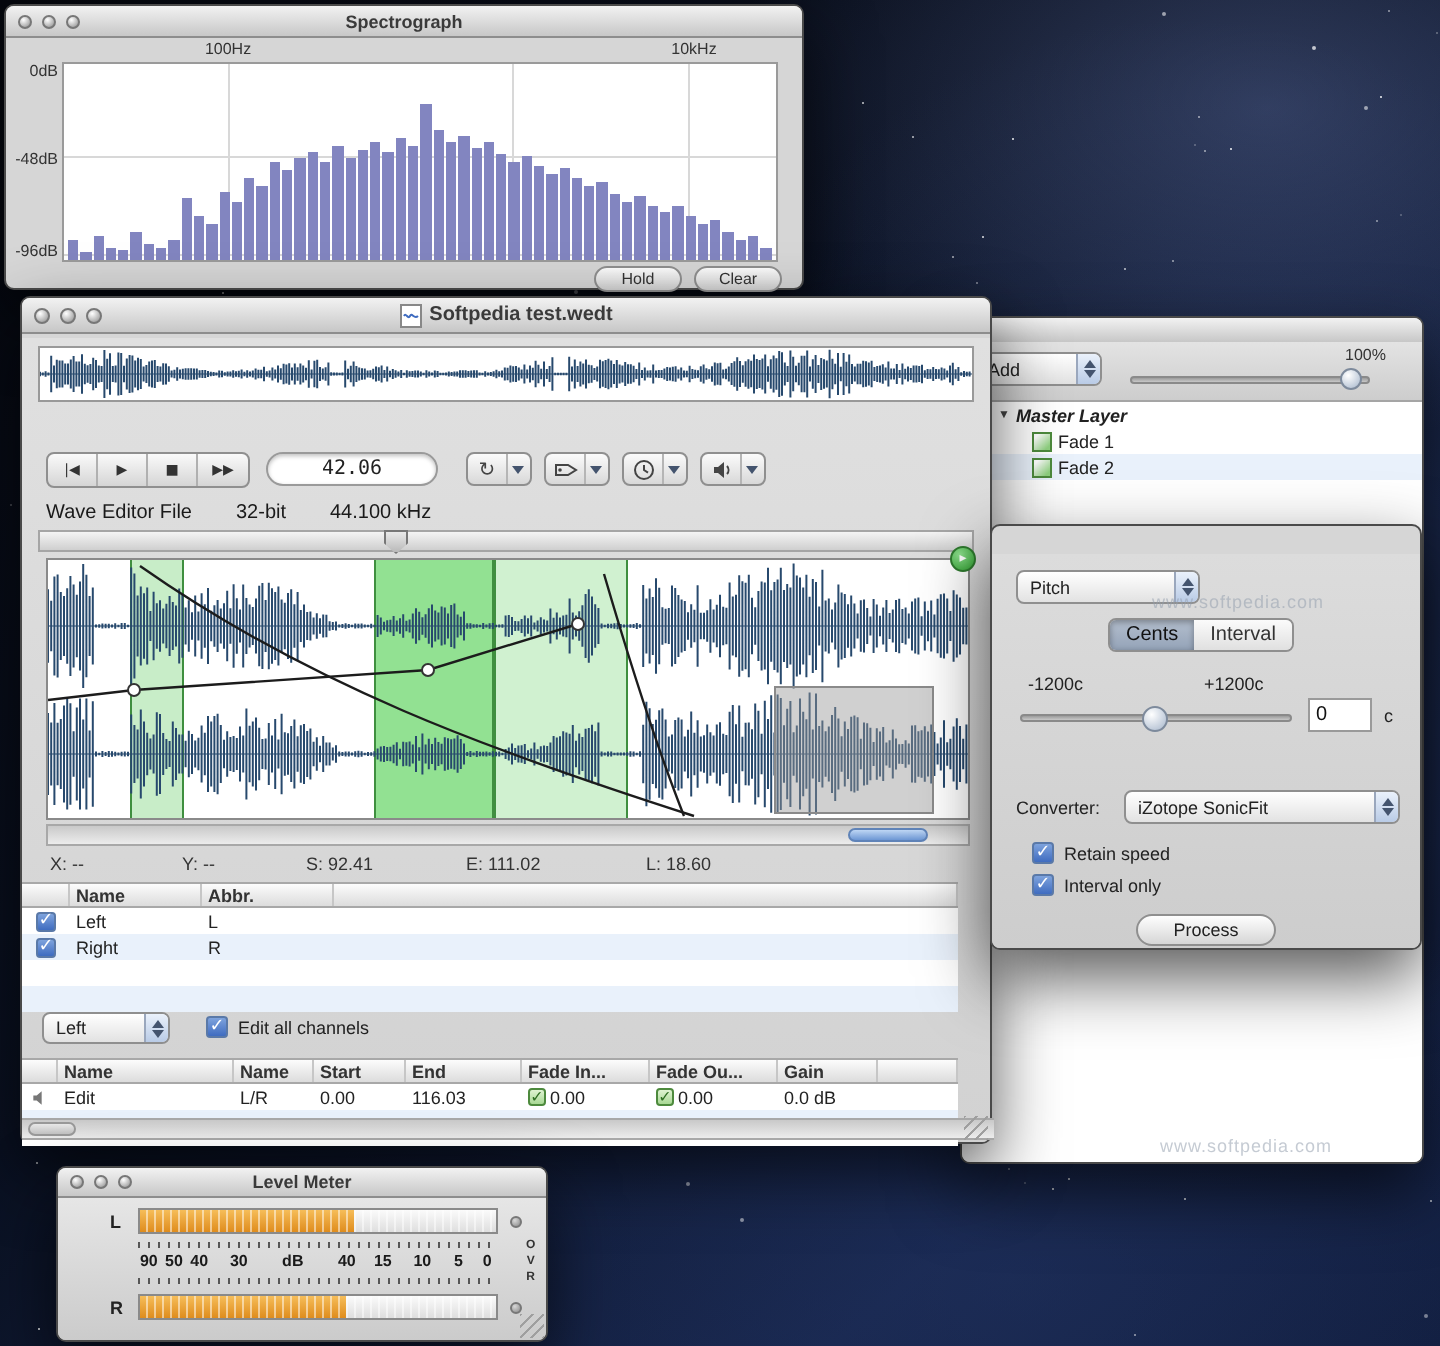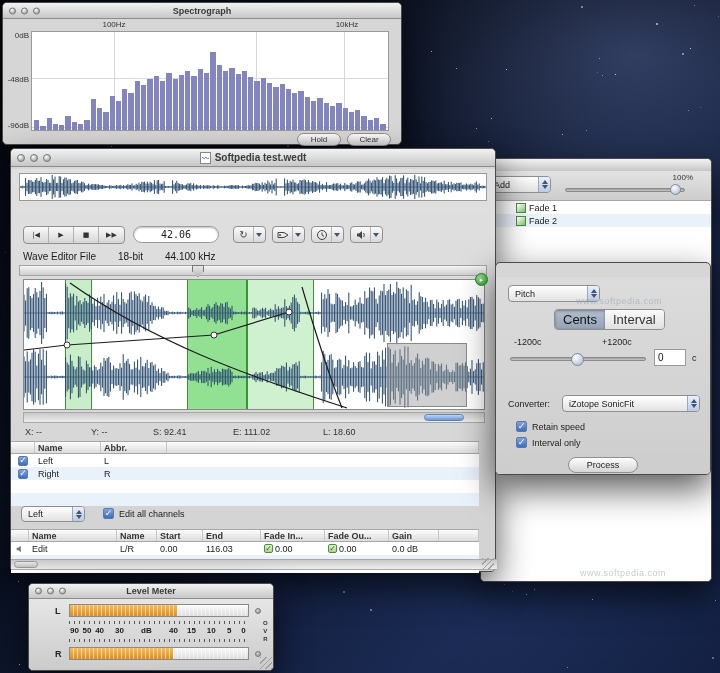--- a/index.html
+++ b/index.html
@@ -93,21 +93,21 @@
   
   .palette-body{position:absolute;top:12px;left:0;right:0;bottom:0;background:#fff;border-radius:0 0 4px 4px;}
   .palette-controls{height:30px;background:linear-gradient(#e3e3e3,#cdcdcd);border-bottom:1px solid #a5a5a5;position:relative;}
   .lrow{display:flex;height:13px;align-items:center;font-size:9px;color:#222;gap:3px;padding-left:4px;}
   .swatch-blue{width:9px;height:9px;background:linear-gradient(#7ea3dd,#3f6cc0);border:1px solid #2c4f92;flex:none;}
   .swatch-fade{width:10px;height:10px;border:1px solid #4d8a3d;background:linear-gradient(135deg,#ffffff 15%,#8fd080 85%);flex:none;}
   .disc{font-size:6px;color:#444;flex:none;}
 
   
   .proc-body{position:absolute;top:14px;left:0;right:0;bottom:0;background:linear-gradient(#dcdcdc,#cdcdcd);border-radius:0 0 4px 4px;font-size:9px;color:#222;}
-  .segtabs{position:absolute;display:flex;border:1px solid #8f8f8f;border-radius:4px;overflow:hidden;font-size:13px;}
+  .segtabs{position:absolute;display:flex;border:1px solid #8f8f8f;border-radius:4px;overflow:hidden;font-size:10px;}
   .segtabs span{padding:2px 8px;background:linear-gradient(#fbfbfb,#e0e0e0);color:#333;}
   .segtabs span.active{background:linear-gradient(#b4bfce,#94a3b8);box-shadow:inset 0 1px 3px rgba(0,0,0,.35);color:#111;}
   .slider-track{position:absolute;height:4px;border-radius:2px;background:linear-gradient(#9c9c9c,#c8c8c8);border:1px solid #8a8a8a;}
   .slider-knob{position:absolute;width:13px;height:13px;border-radius:50%;border:1px solid #7d8a9c;
     background:radial-gradient(circle at 35% 30%,#ffffff,#bcc8d8 75%);}
   .field{position:absolute;background:#fff;border:1px solid #9a9a9a;font-size:10px;color:#111;padding:2px 3px;}
   .cbrow{position:absolute;display:flex;align-items:center;gap:5px;font-size:9px;color:#222;}
   .aquabtn{position:absolute;border:1px solid #8f8f8f;border-radius:8px;background:linear-gradient(#fefefe,#d6d6d6);
     font-size:9px;color:#222;text-align:center;}
 
@@ -375,20 +375,27 @@
           <span class="pop-arrows">
               <i class="tri-up"></i>
               <i class="tri-dn"></i>
             </span>
         </div>
         <span style="position:absolute;right:18px;top:2px;font-size:8px;color:#333;">100%</span>
         <div class="slider-track" style="left:84px;top:17px;width:120px;">
           <div class="slider-knob" style="left:104px;top:-5px;width:11px;height:11px;"></div>
         </div>
       </div>
+      <div class="lrow">
+        <span class="cb">
+            <span class="mark">✓</span>
+          </span>
+        <span class="disc">▼</span>
+        <span style="font-style:italic;font-weight:bold;">Master Layer</span>
+      </div>
       <div class="lrow" style="padding-left:4px;">
         <span class="cb">
             <span class="mark">✓</span>
           </span>
         <span style="width:14px;flex:none;"></span>
         <span class="swatch-fade"></span>
         <span>Fade 1</span>
       </div>
       <div class="lrow stripe-b">
         <span class="cb">
@@ -468,21 +475,21 @@
               <path d="M8.5 4a3 3 0 0 1 0 4" fill="none" stroke="#444"></path>
             </svg>
         </span>
         <span class="arr">
             <i class="tri-dn"></i>
           </span>
       </div>
 
       <div class="status-row">
         <span>Wave Editor File</span>
-        <span>18-bit</span>
+        <span>32-bit</span>
         <span>44.100 kHz</span>
       </div>
 
       <div class="ruler">
         <div class="ruler-handle" style="left:172px;"></div>
       </div>
 
       <div class="wavearea">
         <div class="region" style="left:41px;width:27px;background:rgba(145,220,145,.5);"></div>
         <div class="region" style="left:163px;width:60px;background:rgba(110,215,110,.75);"></div>

